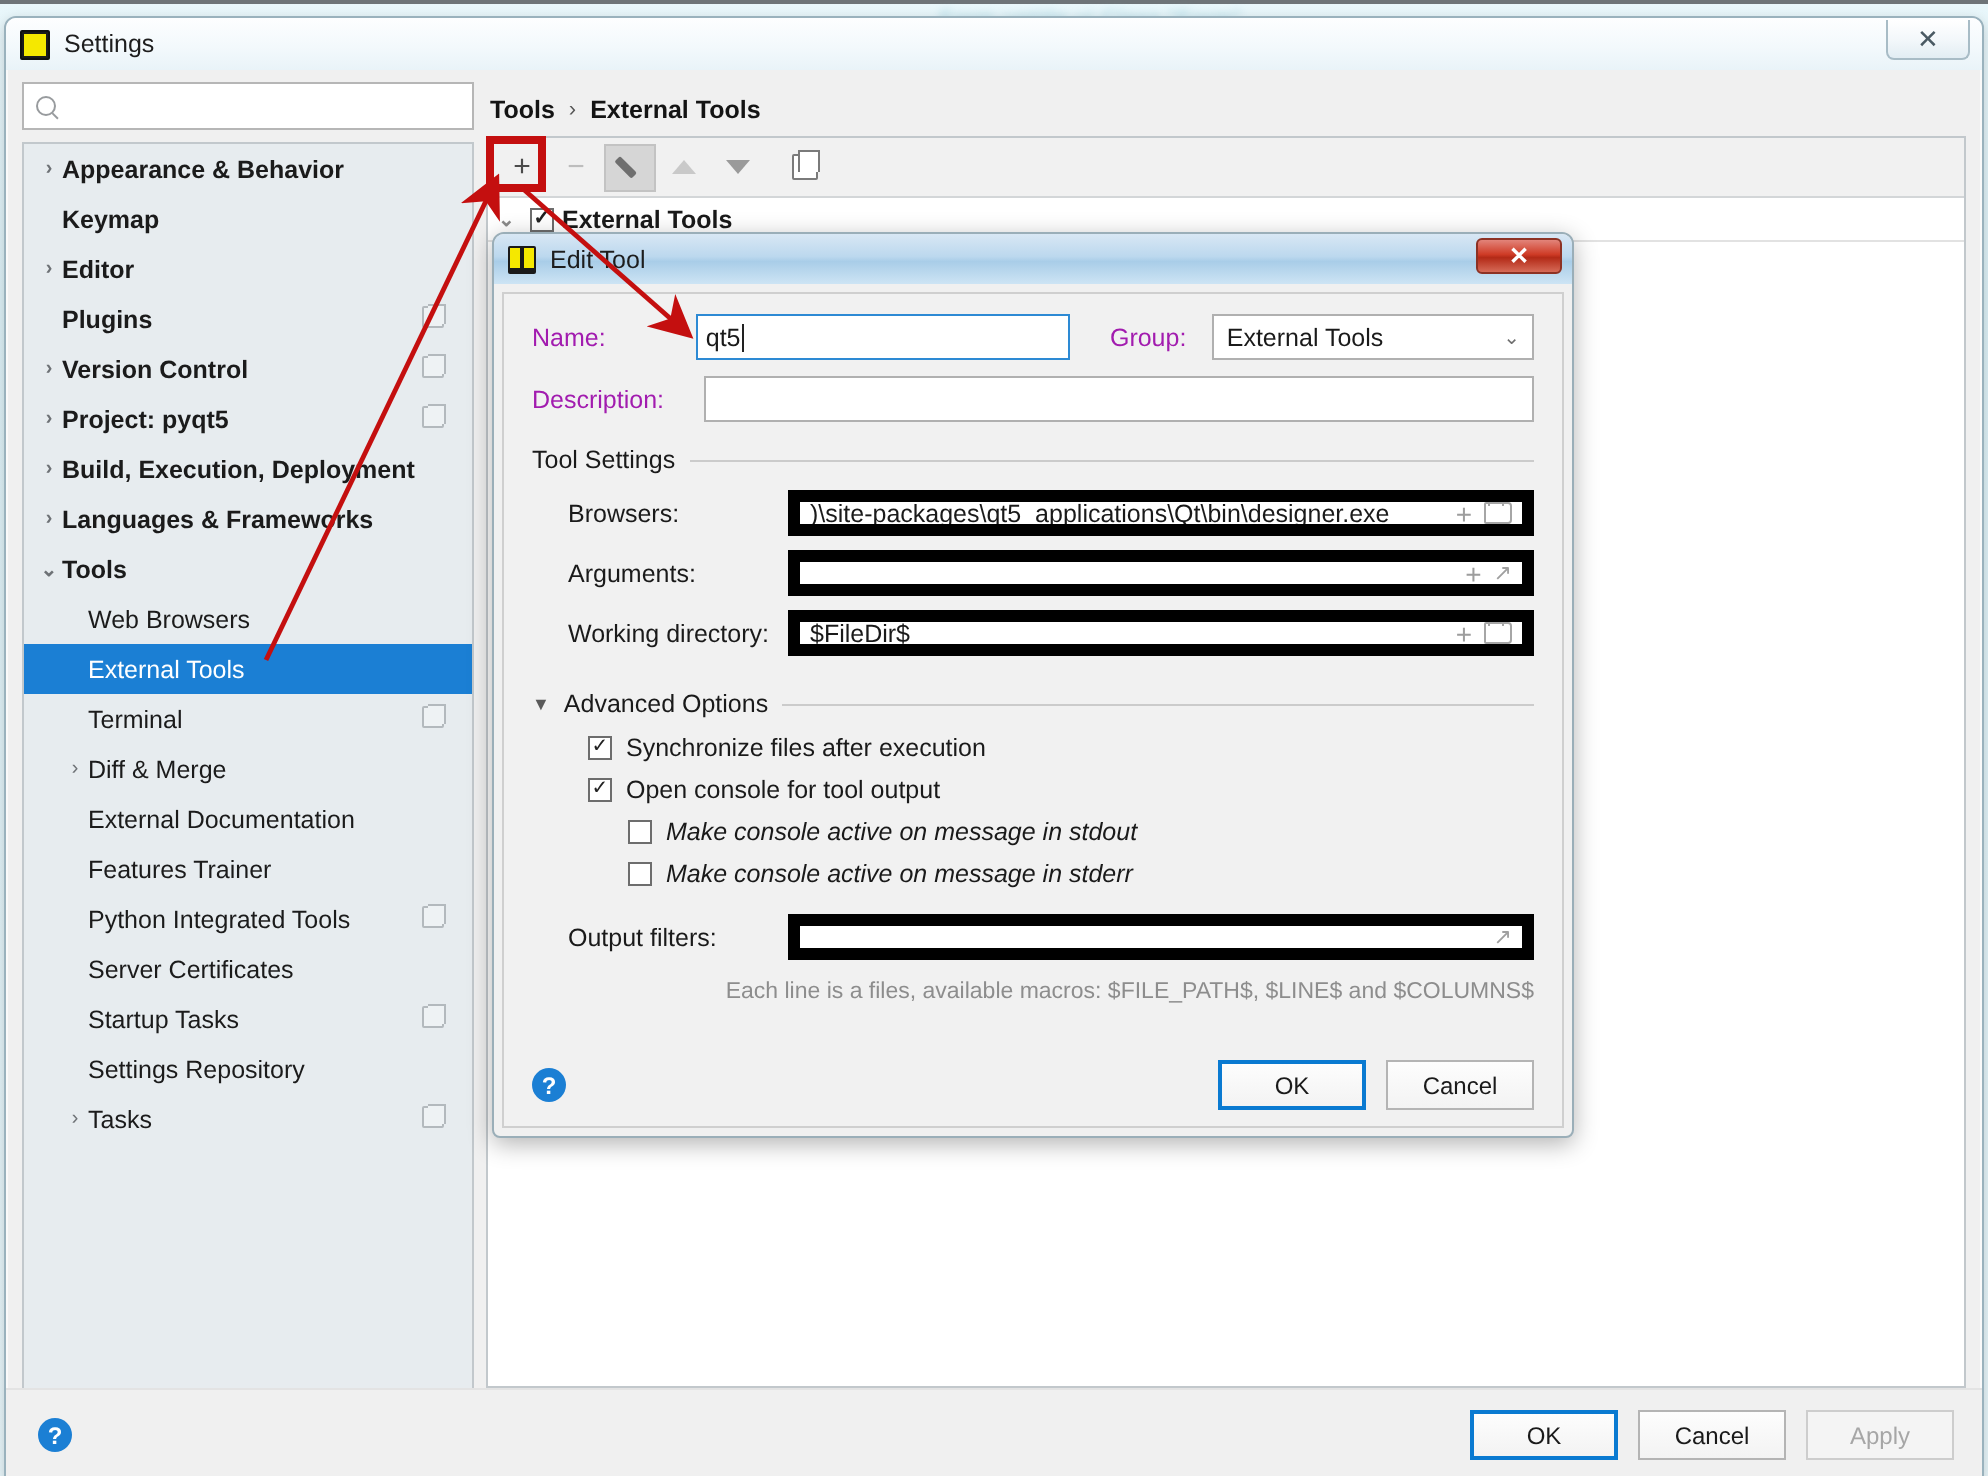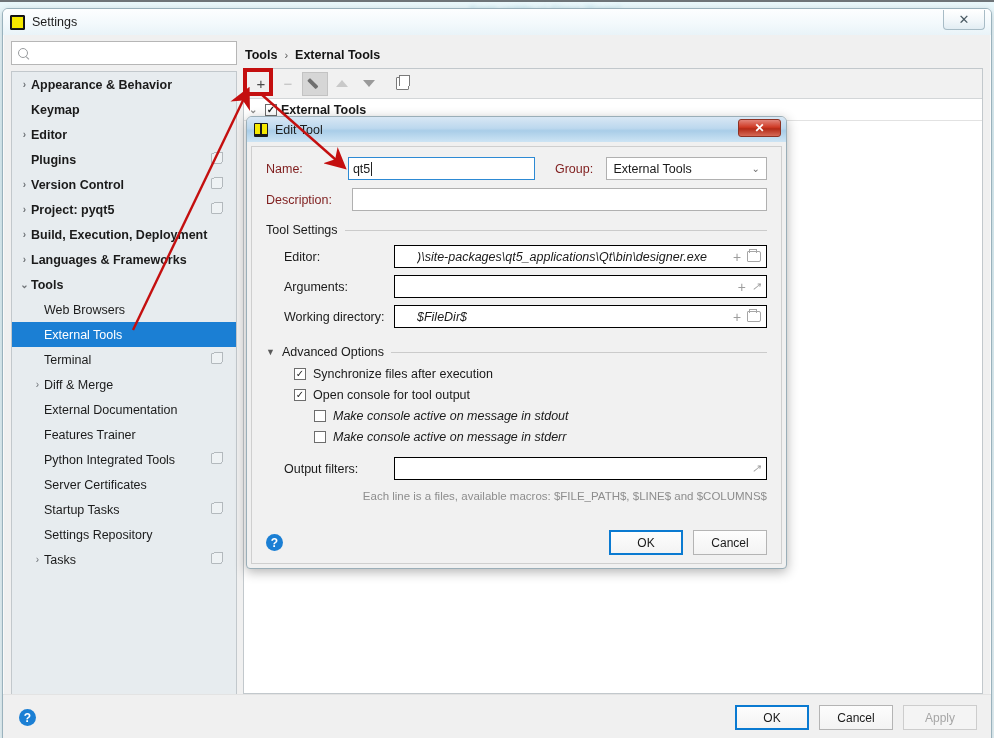--- a/index.html
+++ b/index.html
@@ -246,21 +246,21 @@
     display:flex;align-items:center;justify-content:center;
     color:#fff; font-size:12px; font-weight:bold;
   }
   #edit-content {
     flex:1; margin: 4px; background:#f1f1f1;
     border:1px solid #cfcfcf;
     padding: 10px 14px 8px 14px;
     display:flex; flex-direction:column;
   }
   .frow { display:flex; align-items:center; margin-bottom: 8px; }
-  .flabel { font-size:12.5px; color:#7f1d1d; }
+  .flabel { font-size:12.5px; color:#a21caf; }
   .txtfield {
     height: 23px; background:#ffffff; border:1px solid #b0b0b0;
     display:flex; align-items:center; padding: 0 4px;
     font-size:12.5px; color:#1a1a1a; overflow:hidden; white-space:nowrap;
   }
   .txtfield.focused { border:1px solid #2d8ad4; }
   .caret {
     display:inline-block; width:1px; height:14px; background:#222; margin-left:1px;
   }
   .combo {
@@ -272,23 +272,23 @@
   .combo .carrow { color:#6f6f6f; font-size:10px; }
   .grouplabel {
     font-size:12.5px; color:#1a1a1a; display:flex; align-items:center; gap:7px;
     margin: 4px 0 8px 0;
   }
   .grouplabel .line { flex:1; height:1px; background:#cbcbcb; }
   .grouplabel .tri { color:#5a5a5a; font-size:9px; }
   .srow { display:flex; align-items:center; margin-bottom: 7px; }
   .srow .sl { width: 128px; font-size:12.5px; padding-left: 18px; }
   .ifield {
-    flex:1; height:23px; background:#fff; border:1px solid #000000;
-    display:flex; align-items:center; padding-left:22px; padding-right:2px;
-    font-size:12.5px; white-space:nowrap; overflow:hidden;font-style:italic;
+    flex:1; height:23px; background:#fff; border:6px solid #000000;
+    display:flex; align-items:center; padding-left:5px; padding-right:2px;
+    font-size:12.5px; white-space:nowrap; overflow:hidden;
   }
   .ifield .val { flex:1; overflow:hidden; text-overflow:clip; }
   .fld-icons { display:flex; align-items:center; gap:6px; padding-right:3px; }
   .plus-sm { color:#9d9d9d; font-size:14px; line-height:1; }
   .folder-sm {
     width:14px;height:11px;border:1.4px solid #a6a6a6;border-radius:1px 2px 2px 1px;
     position:relative;
   }
   .folder-sm::before{content:"";position:absolute;left:1px;top:-3px;width:6px;height:3px;border:1.4px solid #a6a6a6;border-bottom:none;}
   .expand-sm { color:#a0a0a0; font-size:11px; }
@@ -509,21 +509,21 @@
         <span></span>
       </div>
     </div>
 
     <div class="grouplabel">
       <span>Tool Settings</span>
       <span class="line"></span>
     </div>
 
     <div class="srow">
-      <span class="sl">Editor:</span>
+      <span class="sl">Browsers:</span>
       <div class="ifield">
         <span class="val">)\site-packages\qt5_applications\Qt\bin\designer.exe</span>
         <span class="fld-icons">
           <span class="plus-sm">+</span>
           <span class="folder-sm"></span>
         </span>
       </div>
     </div>
 
     <div class="srow">

